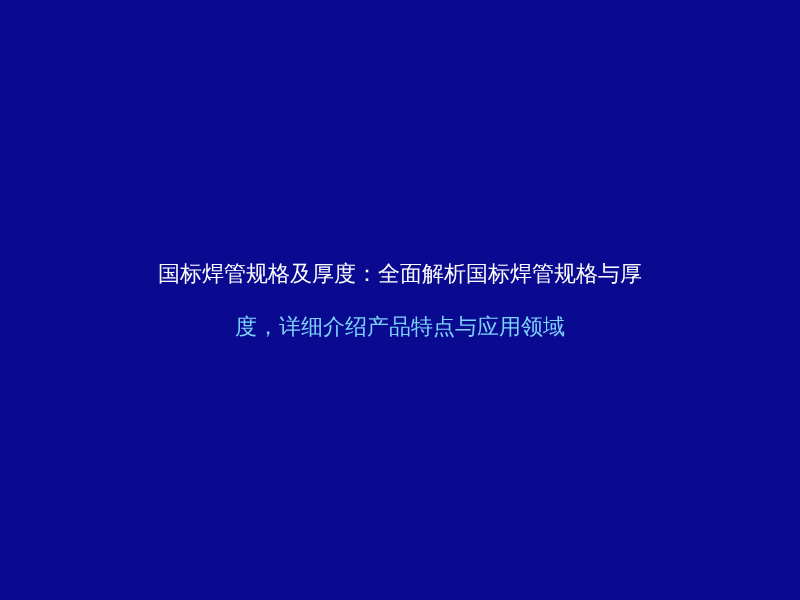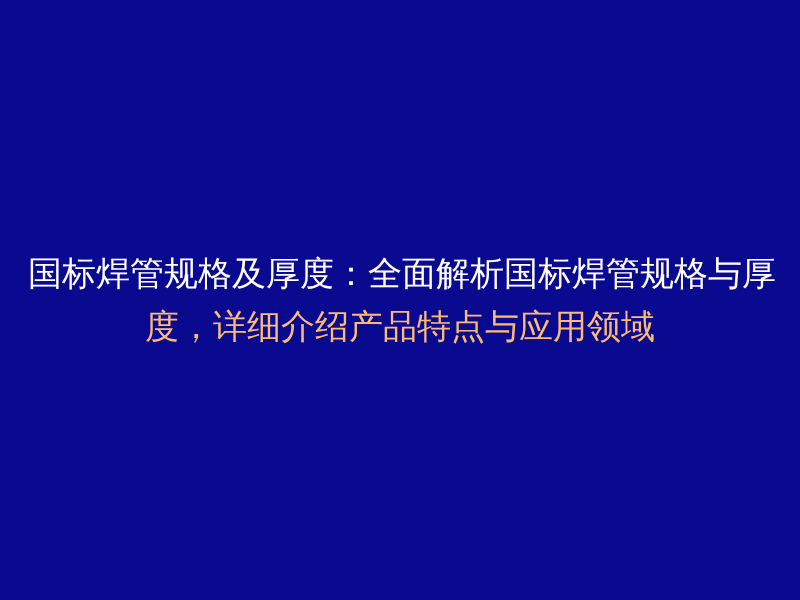--- a/index.html
+++ b/index.html
@@ -41,36 +41,36 @@
     padding: 0 28px;
     box-sizing: border-box;
   }
 
   .title-line {
     display: block;
     width: 100%;
     text-align: center;
     color: #FFFFFF;
     font-family: "Liberation Sans", "DejaVu Sans", sans-serif;
-    font-size: 34px;
+    font-size: 22px;
     font-weight: 400;
     line-height: 53px;
     letter-spacing: 0px;
     white-space: nowrap;
     -webkit-font-smoothing: antialiased;
   }
 
   
   .title-block {
     transform: translateY(0px);
   }
 </style>
 </head>
 <body>
 
 <div class="slide" style="background: rgb(10, 10, 145);">
 
   <div class="title-block">
     <span class="title-line" style="color: rgb(255, 255, 255);">国标焊管规格及厚度：全面解析国标焊管规格与厚</span>
-    <span class="title-line" style="color: #fdba74;">度，详细介绍产品特点与应用领域</span>
+    <span class="title-line" style="color: #7dd3fc;">度，详细介绍产品特点与应用领域</span>
   </div>
 
 </div>
 
 </body></html>

